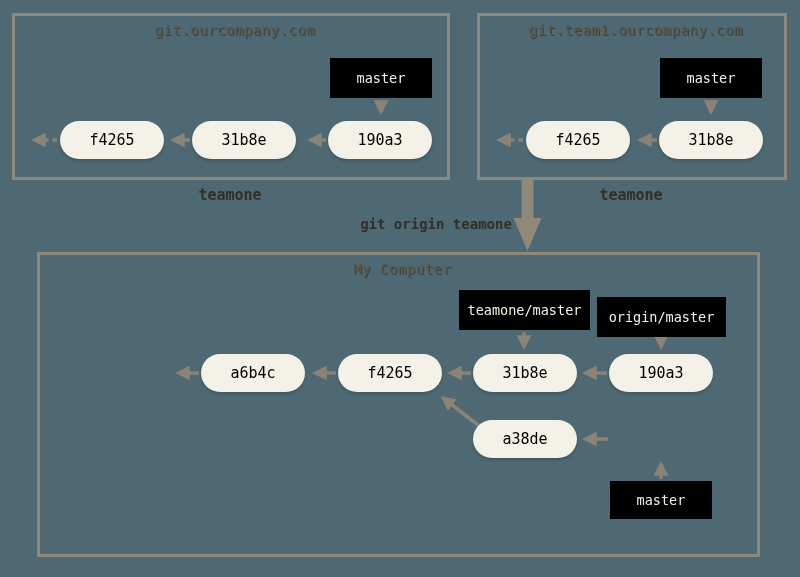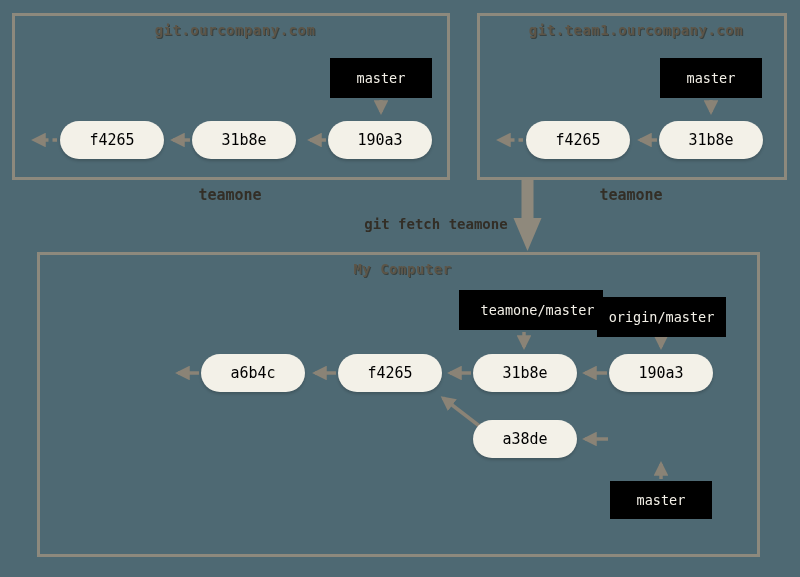--- a/index.html
+++ b/index.html
@@ -17,21 +17,21 @@
     position:absolute;
     border:3px solid #8d897d;
     box-sizing:border-box;
     z-index:0;
   }
   .box-title {
     position:absolute;
     left:8px; right:0; top:6px;
     text-align:center;
     font-size:14px;
-    font-weight:bold;
+    font-weight:normal;
     color:#5d5547;
     text-shadow:1px 1px 0 rgba(40,34,25,0.55);
     letter-spacing:0.5px;
   }
   .dark-label {
     position:absolute;
     text-align:center;
     font-size:15px;
     font-weight:bold;
     color:#332e26;
@@ -109,27 +109,27 @@
   <div class="dark-label" style="left:180px; top:186px; width:100px;">teamone</div>
 
   <div class="box" style="left:477px; top:13px; width:310px; height:167px;">
     <div class="box-title">git.team1.ourcompany.com</div>
   </div>
   <div class="pill" style="left:526px; top:121px;">f4265</div>
   <div class="pill" style="left:659px; top:121px;">31b8e</div>
   <div class="branch" style="left:660px; top:58px; width:102px; height:40px;">master</div>
   <div class="dark-label" style="left:581px; top:186px; width:100px;">teamone</div>
 
-  <div class="dark-label" style="left:336px; top:216px; width:200px; font-size:14px;">git fetch teamone</div>
+  <div class="dark-label" style="left:336px; top:216px; width:200px; font-size:14px;">git origin teamone</div>
 
   <div class="box" style="left:37px; top:252px; width:723px; height:305px;">
     <div class="box-title">My Computer</div>
   </div>
   <div class="pill" style="left:201px; top:354px;">a6b4c</div>
   <div class="pill" style="left:338px; top:354px;">f4265</div>
   <div class="pill" style="left:473px; top:354px;">31b8e</div>
   <div class="pill" style="left:609px; top:354px;">190a3</div>
   <div class="pill" style="left:473px; top:420px;">a38de</div>
-  <div class="branch" style="left:459px; top:290px; width:131px; height:40px;padding-left:13px;">teamone/master</div>
+  <div class="branch" style="left:459px; top:290px; width:131px; height:40px;">teamone/master</div>
   <div class="branch" style="left:597px; top:297px; width:129px; height:40px;">origin/master</div>
   <div class="branch" style="left:610px; top:481px; width:102px; height:38px;">master</div>
 
 </div>
 
 </body></html>

